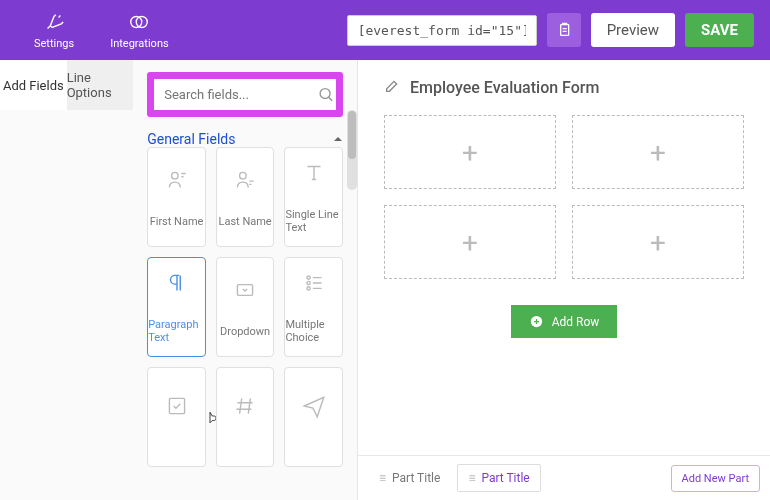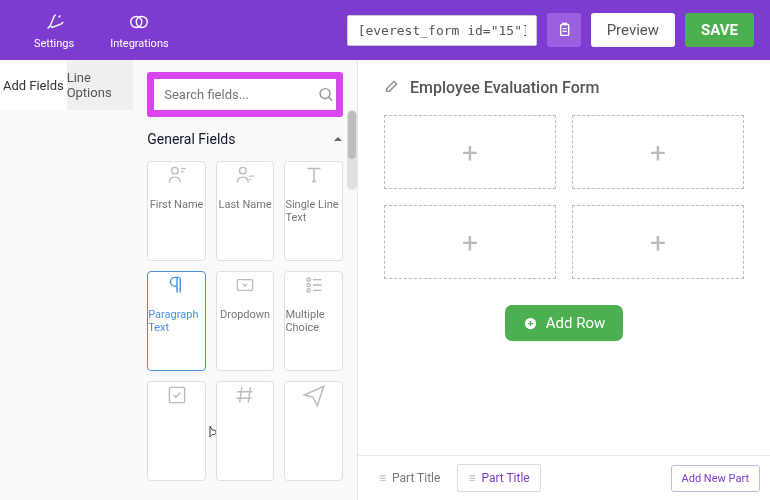--- a/index.html
+++ b/index.html
@@ -18,36 +18,36 @@
 .btn-save{background:#4caf50;color:#fff;font-weight:700}
 .main{display:flex;height:440px}
 .sidebar{width:358px;background:#fafafa;display:flex;flex-direction:row;border-right:1px solid #e5e5e5;position:relative}
 .tabs{display:flex;height:50px;background:#fff}
 .tab{flex:1;display:flex;align-items:center;justify-content:center;font-size:13px;color:#555;cursor:pointer;background:#efefef}
 .tab.active{background:#fff;color:#333}
 .sidebar-body{padding:12px 14px;overflow-y:auto;flex:1}
 .search-wrap{position:relative;margin-bottom:14px}
 .search-input{width:100%;padding:8px 44px 8px 10px;border:7px solid #d946ef;border-radius:3px;font-size:13px;background:#fff}
 .search-icon{position:absolute;right:8px;top:50%;transform:translateY(-50%);color:#999}
-.section-head{display:flex;justify-content:space-between;align-items:center;font-size:14px;color:#0f172a;margin-bottom:14px;cursor:pointer}
+.section-head{display:flex;justify-content:space-between;align-items:center;font-size:14px;color:#1d4ed8;margin-bottom:0;cursor:pointer}
 .field-grid{display:grid;grid-template-columns:repeat(3,1fr);gap:10px}
-.field-card{background:#fff;border:1px solid #e0e0e0;border-radius:4px;height:100px;display:flex;flex-direction:column;align-items:center;justify-content:flex-start;gap:10px;cursor:pointer;font-size:11px;color:#777;position:relative}
+.field-card{background:#fff;border:1px solid #e0e0e0;border-radius:4px;height:100px;display:flex;flex-direction:column;align-items:center;justify-content:center;gap:22px;cursor:pointer;font-size:11px;color:#777;position:relative}
 .field-card.selected{border-color:#4a90e2;color:#4a90e2}
 .field-card svg{color:#bbb}
 .field-card.selected svg{color:#4a90e2}
 .scrollbar{position:absolute;right:0;top:50px;width:10px;height:80px;background:#e0e0e0;border-radius:5px}
 .scrollthumb{width:8px;height:48px;background:#bdbdbd;border-radius:4px;margin:1px}
 .canvas{flex:1;display:flex;flex-direction:column}
 .canvas-head{display:flex;align-items:flex-start;gap:10px;padding:18px 26px 8px}
 .canvas-head svg{color:#888}
 .canvas-title{font-size:16px;color:#555;font-weight:500}
 .drop-area{padding:10px 26px;display:grid;grid-template-columns:1fr 1fr;gap:16px}
 .drop-slot{border:1px dashed #bbb;height:74px;display:flex;align-items:center;justify-content:center;color:#bbb;font-size:28px;cursor:pointer}
 .addrow-wrap{display:flex;justify-content:center;padding:16px}
-.addrow-btn{background:#4caf50;color:#fff;border:none;border-radius:7px;padding:9px 18px;font-size:15px;display:flex;align-items:center;gap:8px;cursor:pointer}
+.addrow-btn{background:#4caf50;color:#fff;border:none;border-radius:0;padding:9px 18px;font-size:12px;display:flex;align-items:center;gap:8px;cursor:pointer}
 .parts-bar{border-top:1px solid #e8e8e8;display:flex;align-items:center;padding:8px 10px;gap:6px;margin-top:auto}
 .part-tab{display:flex;align-items:center;gap:6px;padding:6px 10px;font-size:12px;color:#777;border:1px solid transparent;cursor:pointer}
 .part-tab.active{border:1px solid #ddd;color:#7e3bd0;border-radius:2px}
 .part-handle{color:#bbb;font-size:12px}
 .addpart-btn{margin-left:auto;border:1px solid #c9b3e6;background:#fff;color:#7e3bd0;font-size:11px;padding:6px 10px;border-radius:3px;cursor:pointer}
 .cursor{position:absolute;left:56px;top:262px;pointer-events:none}
 </style>
 </head>
 <body>
 

